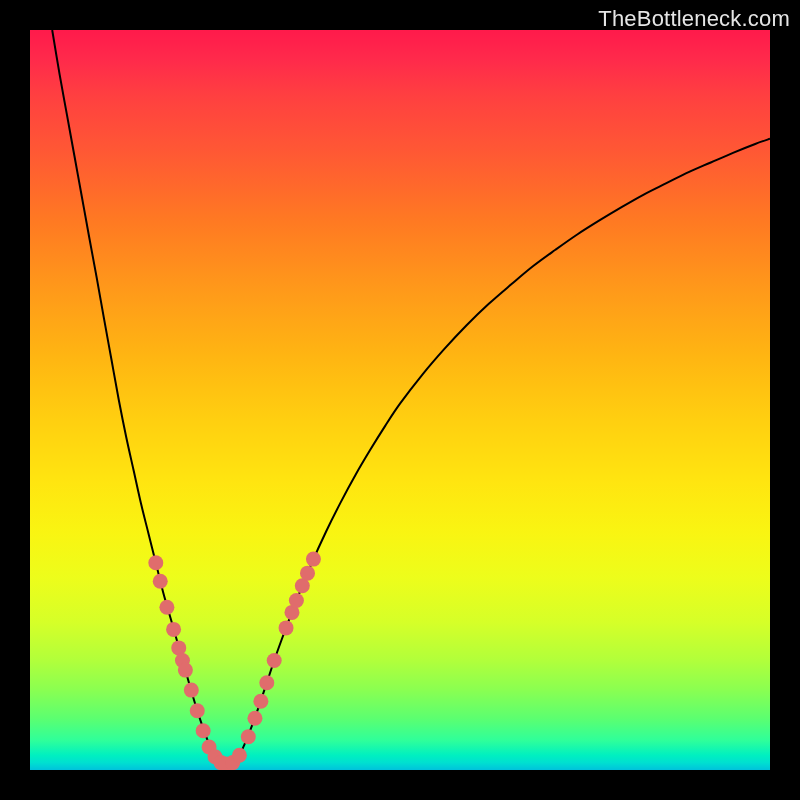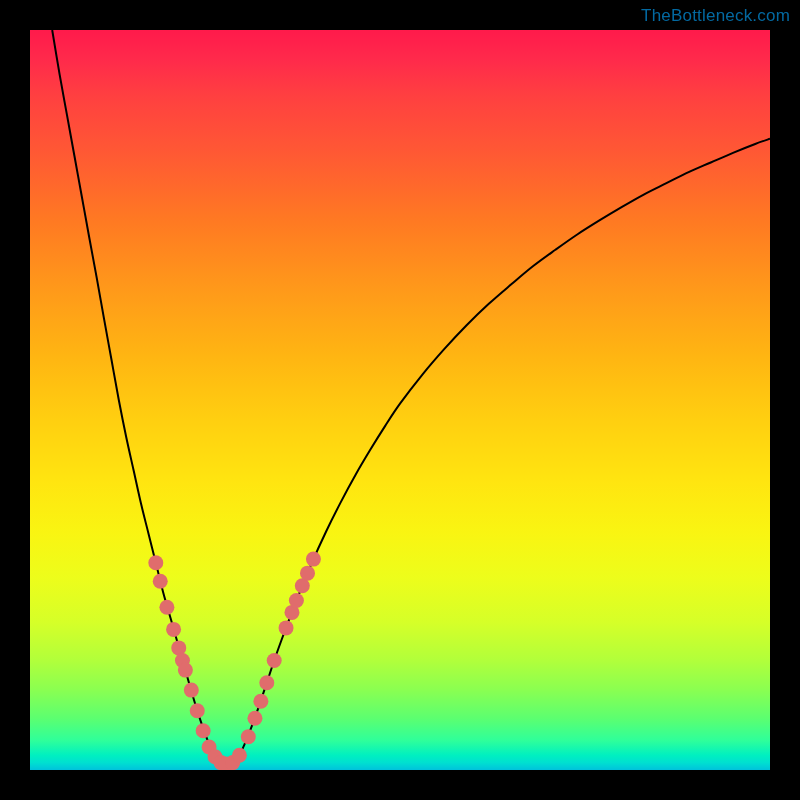--- a/index.html
+++ b/index.html
@@ -3,22 +3,22 @@
   <meta charset="utf-8">
   <style>
     * { margin: 0; padding: 0; box-sizing: border-box; }
     html, body { width: 800px; height: 800px; overflow: hidden; background: #000; }
     .container { width: 800px; height: 800px; position: relative; background: #000; }
     .watermark {
       position: absolute;
       top: 6px;
       right: 10px;
       font-family: Arial, Helvetica, sans-serif;
-      font-size: 17px;
-      color: #0369a1;
+      font-size: 22px;
+      color: #e5e5e5;
       font-weight: 500;
       letter-spacing: 0.2px;
       z-index: 50;
     }
     .plot {
       position: absolute;
       left: 30px;
       top: 30px;
       width: 740px;
       height: 740px;

